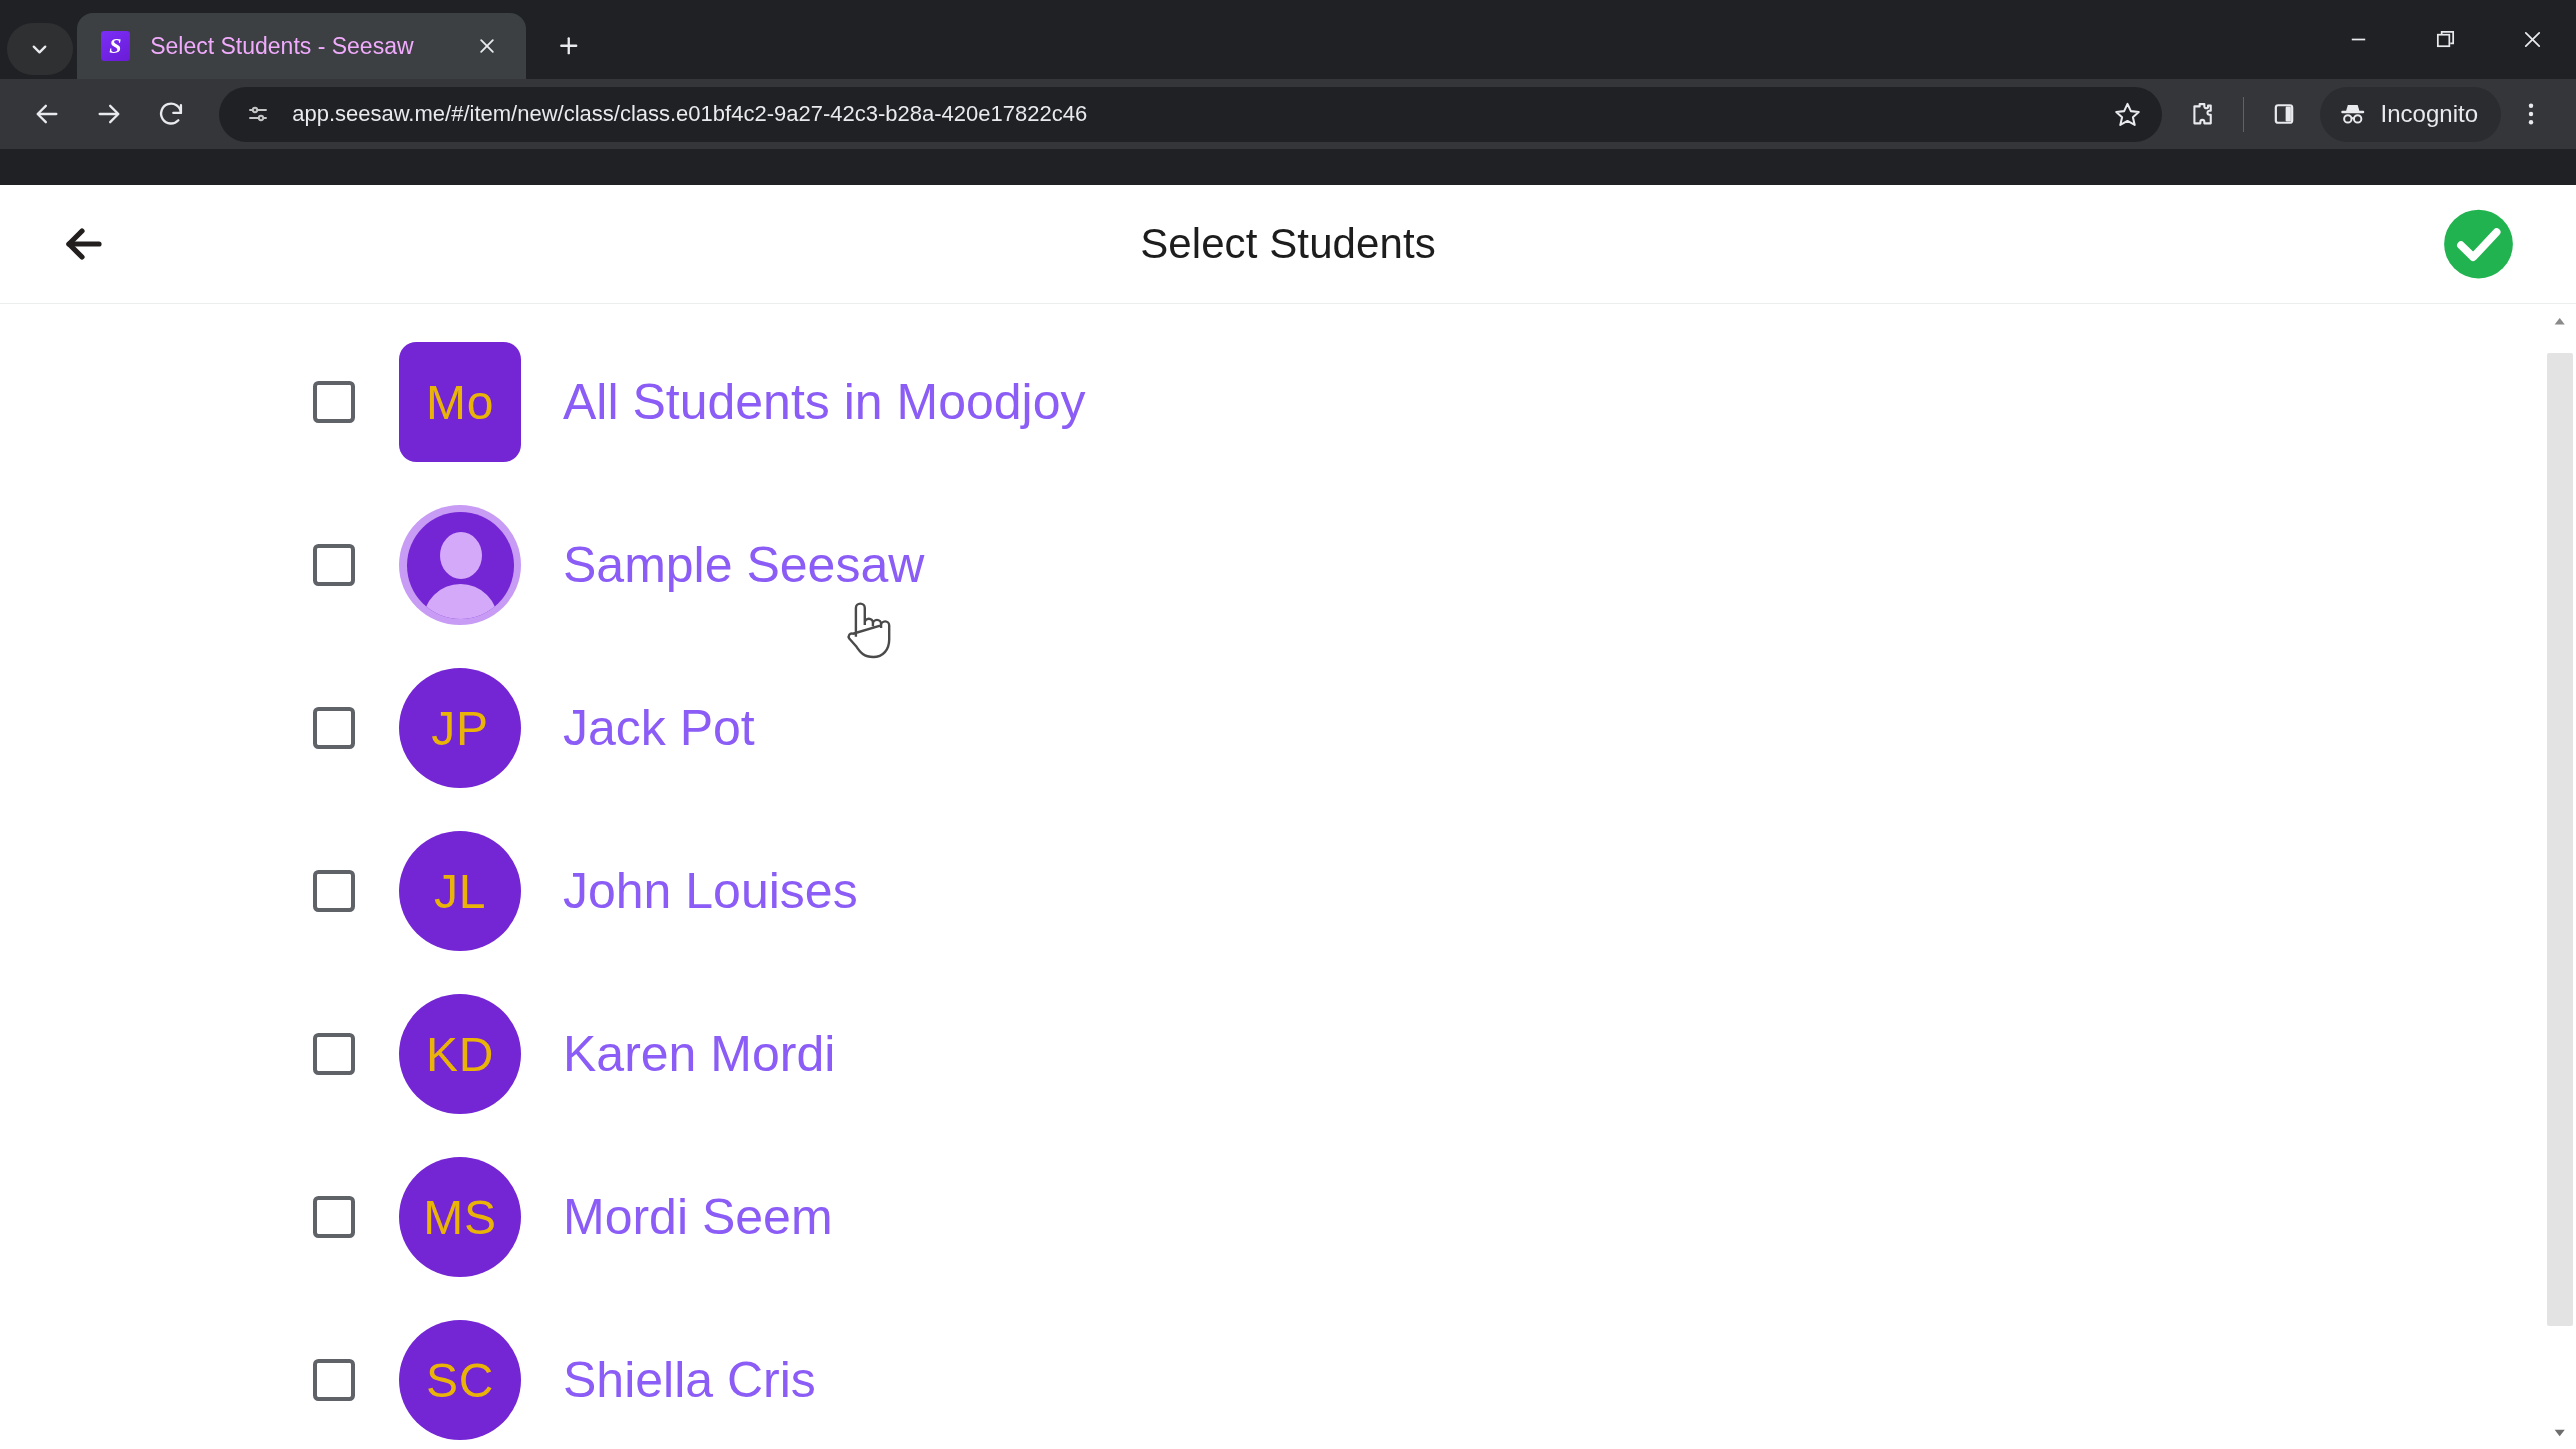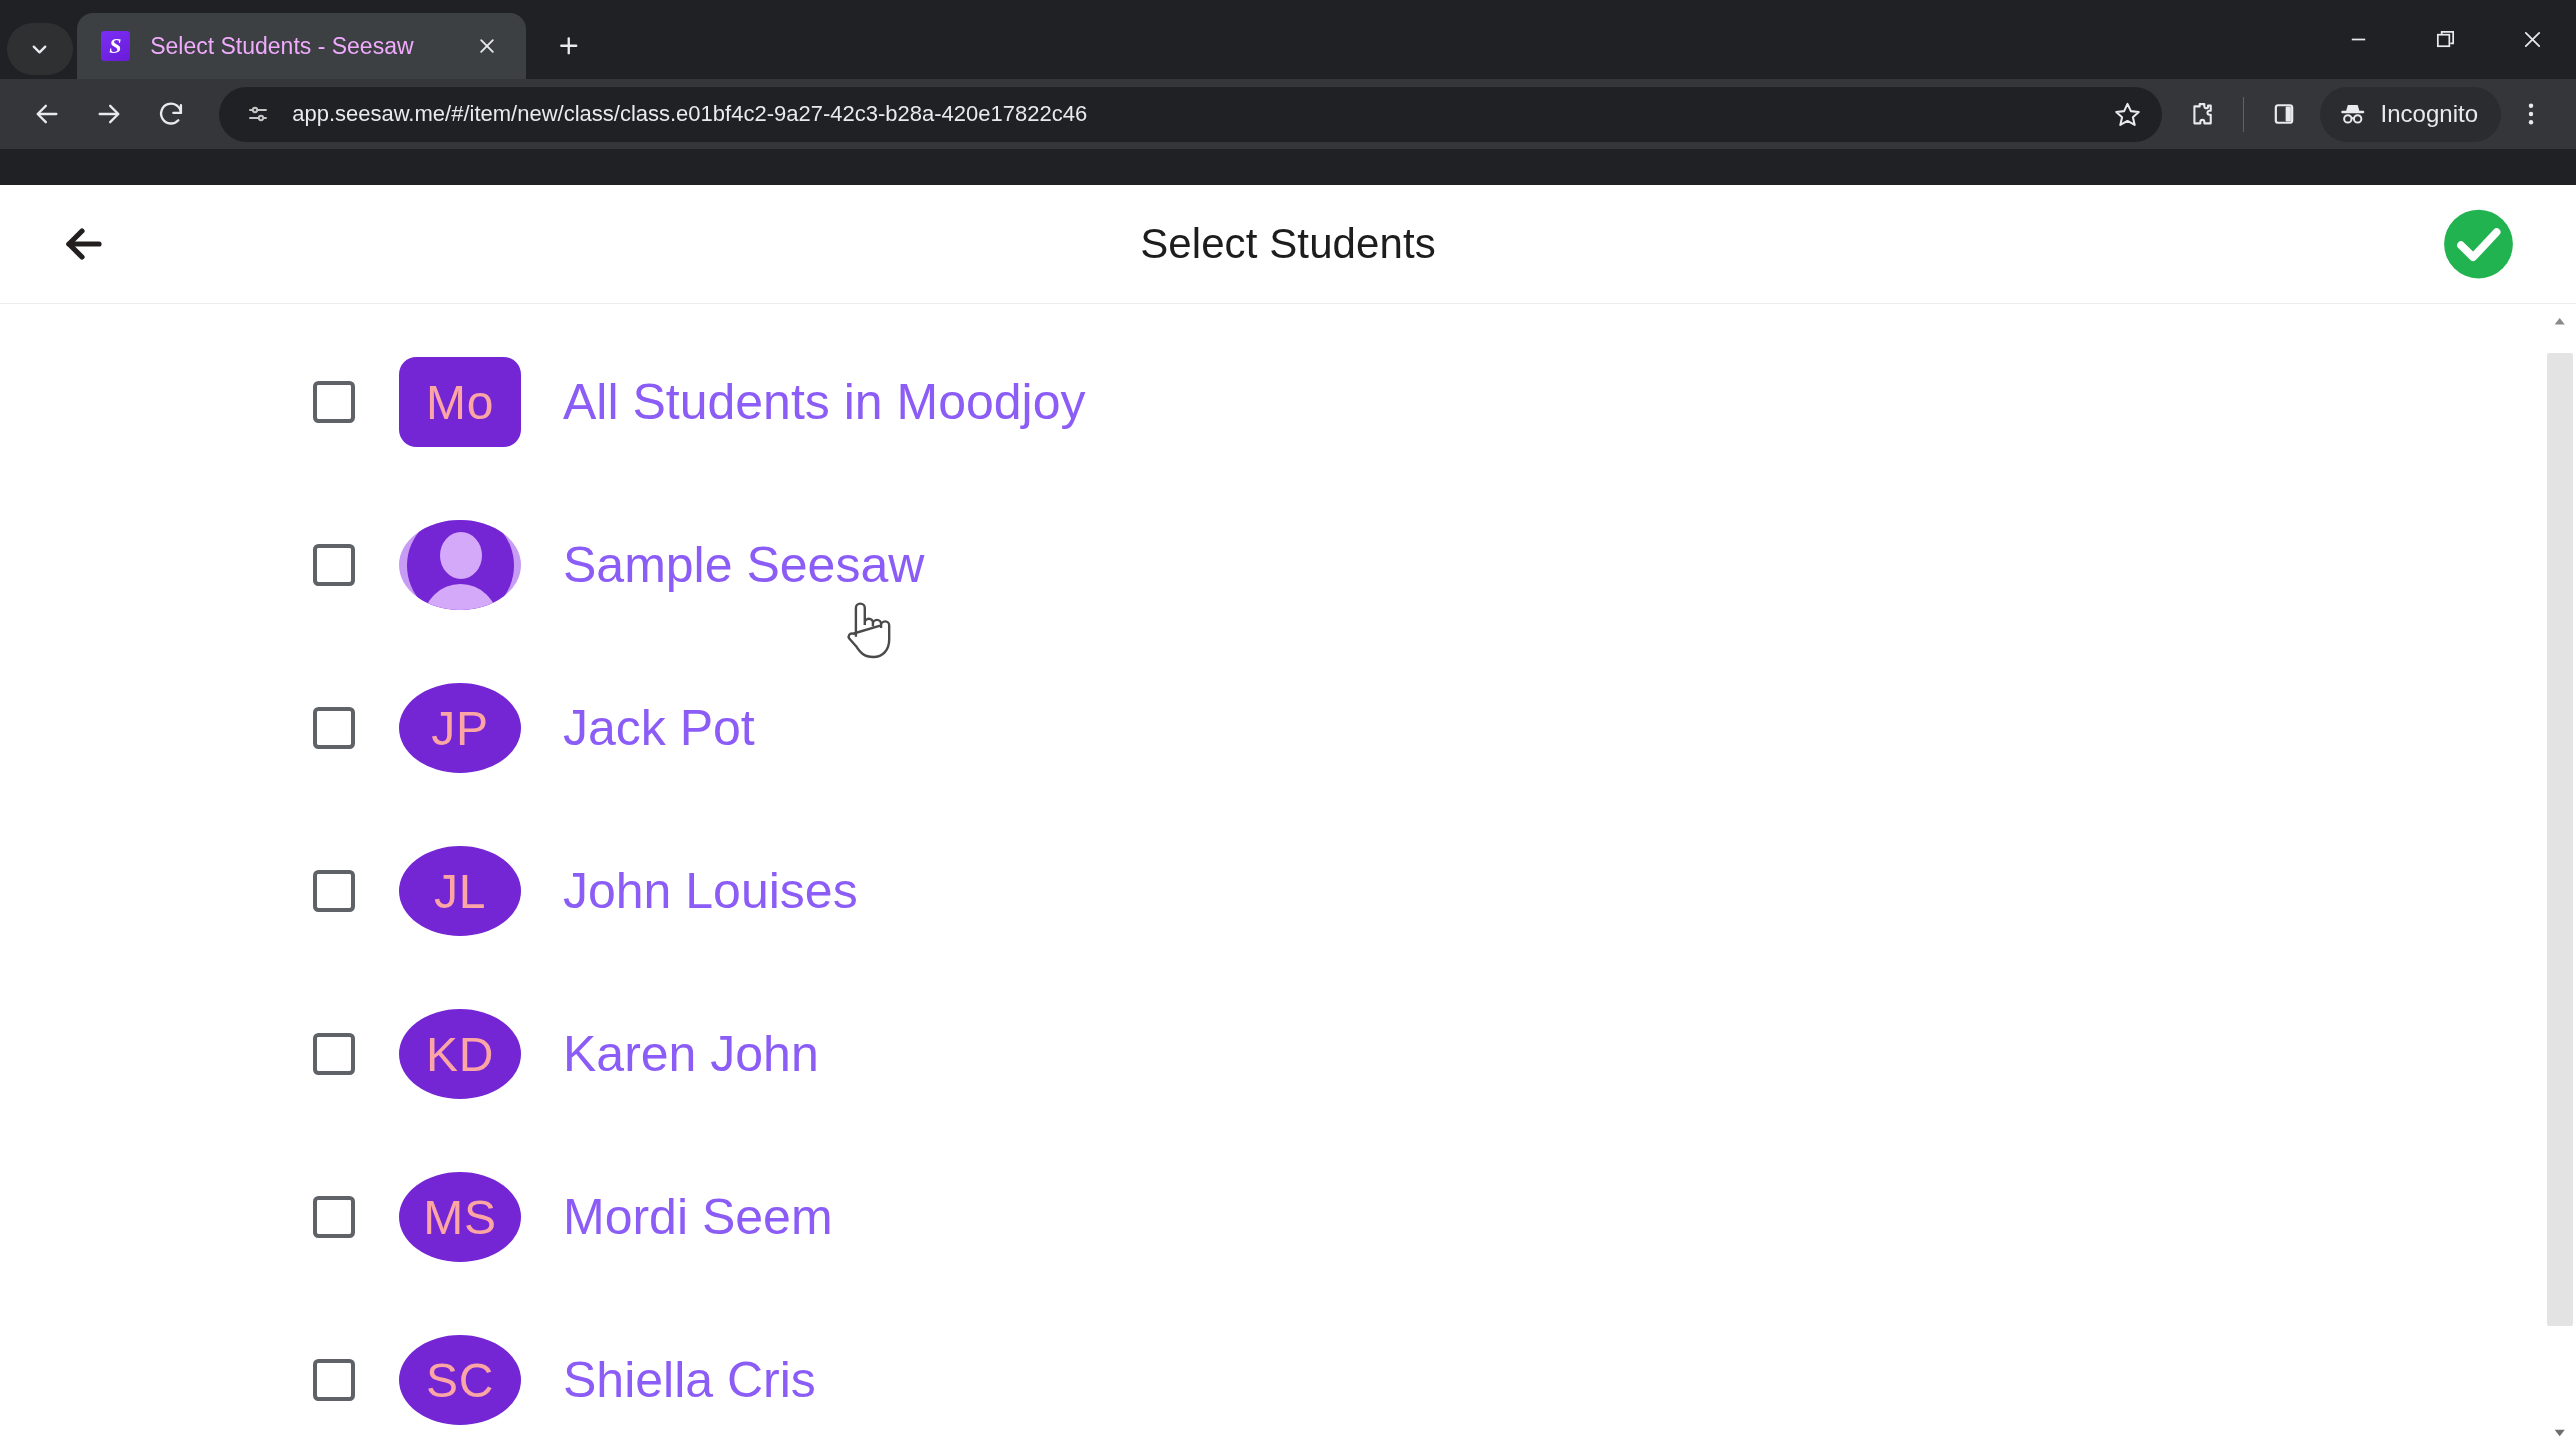--- a/index.html
+++ b/index.html
@@ -114,23 +114,23 @@
   .list { padding-top:14.8px; }
 
   .row { display:flex; align-items:center; height:163px; padding-left:313px; }
 
   .cbx {
     width:42px; height:42px; border:4px solid #5f6368; border-radius:5.4px;
     background:#fff; flex:0 0 42px; margin-right:44px;
   }
 
   .avatar {
-    width:122px; height:90px; flex:0 0 122px;
+    width:122px; height:120px; flex:0 0 122px;
     display:flex; align-items:center; justify-content:center;
-    background:#7425d4; color:#fca5a5;
+    background:#7425d4; color:#eab308;
     font-size:48px; letter-spacing:0.7px;
     border-radius:50%;
   }
   .avatar.square { border-radius:17.4px; background:#7425d4; }
   .avatar.person { background:#c89cf5; padding:0; position:relative; overflow:hidden; }
   .avatar.person .inner {
     width:107px; height:107px; border-radius:50%; background:#7425d4;
     position:relative; overflow:hidden;
   }
   .avatar.person .head {
@@ -316,21 +316,21 @@
             <div class="row-name">Jack Pot</div>
           </div>
           <div class="row">
             <div class="cbx"></div>
             <div class="avatar">JL</div>
             <div class="row-name">John Louises</div>
           </div>
           <div class="row">
             <div class="cbx"></div>
             <div class="avatar">KD</div>
-            <div class="row-name">Karen John</div>
+            <div class="row-name">Karen Mordi</div>
           </div>
           <div class="row">
             <div class="cbx"></div>
             <div class="avatar">MS</div>
             <div class="row-name">Mordi Seem</div>
           </div>
           <div class="row">
             <div class="cbx"></div>
             <div class="avatar">SC</div>
             <div class="row-name">Shiella Cris</div>

